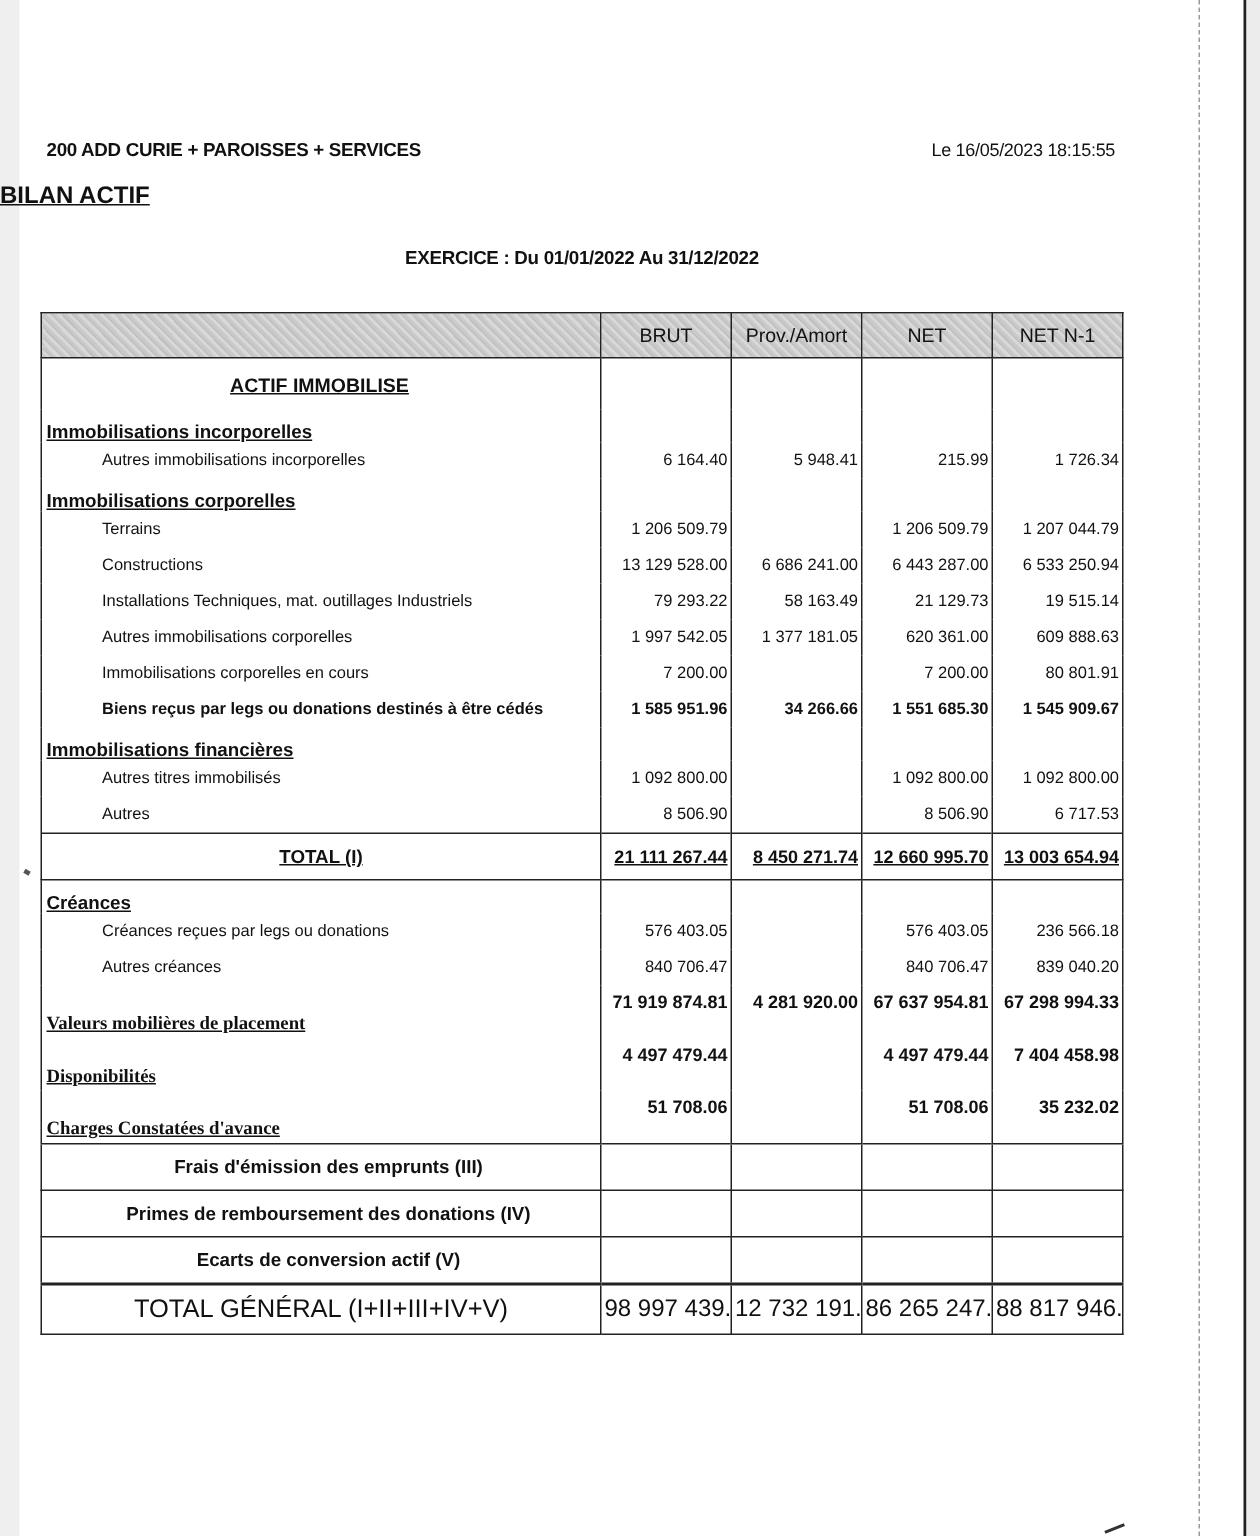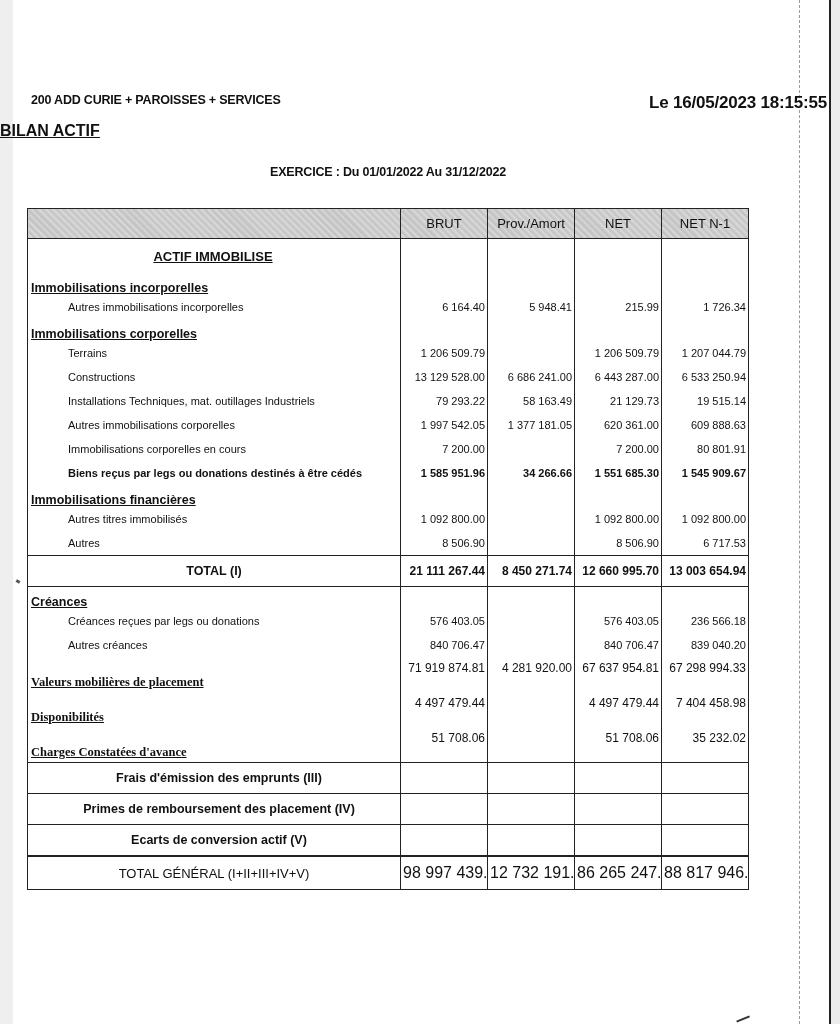--- a/index.html
+++ b/index.html
@@ -10,21 +10,21 @@
     color:#111;
   }
   .left-strip { position:absolute; left:0; top:0; width:13px; height:1024px; background:#efefef; }
   .dash-line { position:absolute; left:799px; top:0; width:0; height:1024px; border-left:1.5px dashed #9a9a9a; }
   .right-line { position:absolute; left:829px; top:0; width:2px; height:1024px; background:#222; }
   .right-strip { position:absolute; left:831px; top:0; width:9px; height:1024px; background:#ececec; }
   .stray-mark { position:absolute; left:16px; top:580px; width:4px; height:3px; background:#555; transform:rotate(30deg); }
   .stray-stroke { position:absolute; left:736px; top:1018px; width:14px; height:1.5px; background:#333; transform:rotate(-22deg); }
 
   .hdr-left { position:absolute; left:31px; top:93px; font-size:12.5px; font-weight:bold; letter-spacing:-0.2px; }
-  .hdr-right { position:absolute; left:649px; top:93px; font-size:17px; font-weight:bold; letter-spacing:-0.2px; }
+  .hdr-right { position:absolute; left:621px; top:93px; font-size:12px; font-weight:normal; letter-spacing:-0.2px; }
   .title { position:absolute; left:0; width:776px; top:122px; text-align:left; font-size:16px; font-weight:bold; }
   .title span { text-decoration:underline; }
   .subtitle { position:absolute; left:0; width:776px; top:165px; text-align:center; font-size:12.5px; font-weight:bold; letter-spacing:-0.2px; }
 
   table.bilan {
     position:absolute; left:27px; top:208px;
     border-collapse:collapse; table-layout:fixed;
     width:721px; font-size:11px;
   }
   table.bilan col.c0 { width:373px; }
@@ -44,28 +44,28 @@
   tr.section td.lbl span { text-decoration:underline; }
   tr.group td { height:22px; vertical-align:bottom; }
   tr.group td.lbl { font-size:12.5px; font-weight:bold; padding-left:3px; }
   tr.group td.lbl span { text-decoration:underline; }
   tr.item td { height:24px; }
   tr.item td.lbl { padding-left:40px; }
   tr.item.bold td { font-weight:bold; }
   tr.bgroup td { height:31px; vertical-align:middle; }
   tr.bgroup td.lbl { font-size:12.5px; font-weight:bold; padding-left:3px; vertical-align:bottom; padding-bottom:2px;font-family:Liberation Serif, serif; }
   tr.bgroup td.lbl span { text-decoration:underline; }
-  tr.bgroup td.num { font-weight:normal; font-size:12px; vertical-align:top; padding-top:4px; }
-  tr.total td { height:30px; border-top:1.5px solid #222; border-bottom:1.5px solid #222; font-weight:bold; font-size:12px; }
+  tr.bgroup td.num { font-weight:bold; font-size:12px; vertical-align:top; padding-top:4px; }
+  tr.total td { height:30px; border-top:1.5px solid #222; border-bottom:1.5px solid #222; font-weight:bold; font-size:12px;text-decoration:underline; }
   tr.total td.lbl { text-align:center; font-size:12.5px; }
   tr.total.thick td { border-top:2.5px double #222; }
   tr.plain td { height:30px; border-top:1.5px solid #222; border-bottom:1.5px solid #222;text-align:center; }
   tr.plain td.lbl { font-size:12.5px; font-weight:bold; padding-left:12px; }
   tr.grand td { height:32px; border-top:2px solid #222; border-bottom:1.5px solid #222; font-size:16px; }
-  tr.grand td.lbl { text-align:center; font-size:13px; }
+  tr.grand td.lbl { text-align:center; font-size:17px; }
 </style>
 </head>
 <body>
 
 <div class="left-strip"></div>
 <div class="dash-line"></div>
 <div class="right-line"></div>
 <div class="right-strip"></div>
 <div class="stray-mark"></div>
 <div class="stray-stroke"></div>
@@ -241,21 +241,21 @@
 
 
     <tr class="plain">
       <td class="lbl">Frais d'émission des emprunts (III)</td>
       <td class="num"></td>
       <td class="num"></td>
       <td class="num"></td>
       <td class="num"></td>
     </tr>
     <tr class="plain">
-      <td class="lbl">Primes de remboursement des placement (IV)</td>
+      <td class="lbl">Primes de remboursement des donations (IV)</td>
       <td class="num"></td>
       <td class="num"></td>
       <td class="num"></td>
       <td class="num"></td>
     </tr>
     <tr class="plain">
       <td class="lbl">Ecarts de conversion actif (V)</td>
       <td class="num"></td>
       <td class="num"></td>
       <td class="num"></td>

